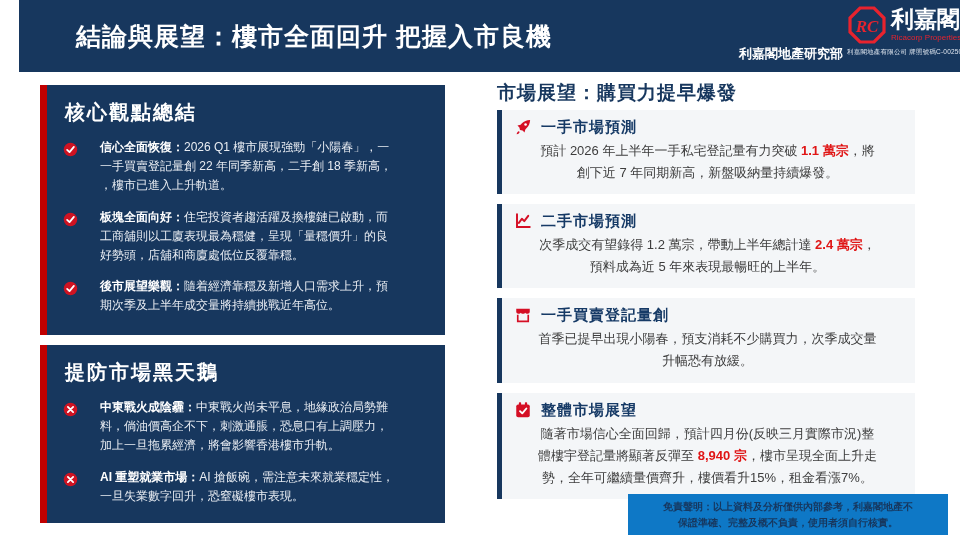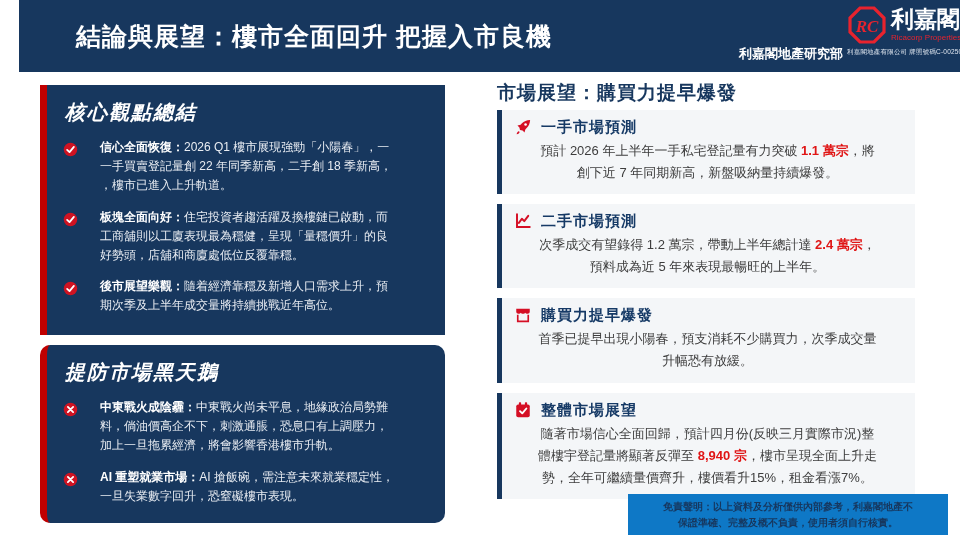--- a/index.html
+++ b/index.html
@@ -20,22 +20,22 @@
   .logo-zh{font-size:23px;font-weight:bold;line-height:1;font-family:"Liberation Serif","DejaVu Serif",serif;white-space:nowrap;}
   .logo-en{font-size:8px;color:#e8232e;margin-top:2px;white-space:nowrap;}
   .logo-license{font-size:6.5px;color:#dfe6ef;margin-top:3px;white-space:nowrap;letter-spacing:.2px;}
   
   .navy-box{
     position:absolute;left:40px;width:405px;background:#17375e;
     border-left:7px solid #c00000;box-sizing:border-box;
     padding:12px 12px 0 16px;color:#e9edf3;
   }
   .box1{top:85px;height:250px;}
-  .box2{top:345px;height:178px;border-radius:10px;}
-  .navy-box h2{margin:2px 0 12px 2px;font-size:20px;color:#ffffff;letter-spacing:2px;font-style:italic;}
+  .box2{top:345px;height:178px;}
+  .navy-box h2{margin:2px 0 12px 2px;font-size:20px;color:#ffffff;letter-spacing:2px;}
   .bullet{display:flex;gap:22px;margin-bottom:12px;font-size:12px;line-height:1.6;}
   .bullet .bicon{flex:0 0 15px;width:15px;height:15px;margin-top:4px;}
   .btext{white-space:pre-line;}
   .blabel{font-weight:bold;color:#ffffff;}
   
   .right-title{position:absolute;left:497px;top:80px;margin:0;font-size:19px;color:#17375e;letter-spacing:1px;white-space:nowrap;}
   .cards{position:absolute;left:497px;top:110px;width:418px;display:flex;flex-direction:column;gap:10px;}
   .card{background:#f4f6f8;border-left:5px solid #17375e;padding:8px 14px 10px 12px;box-sizing:border-box;}
   .card-head{display:flex;align-items:flex-start;gap:9px;margin-bottom:3px;}
   .card-head svg{width:18px;height:18px;flex:0 0 18px;}
@@ -154,21 +154,21 @@
     <div class="card-body"><span>次季成交有望錄得 1.2 萬宗，帶動上半年總計達 </span><span class="hl">2.4 萬宗</span><span>，
 預料成為近 5 年來表現最暢旺的上半年。</span></div>
   </div>
 
   <div class="card">
     <div class="card-head">
       <svg viewBox="0 0 24 24">
         <path d="M3 3.5h18v4.2c0 1.6-1.2 2.6-3 2.6-1.3 0-2.4-.6-3-1.4-.6.8-1.7 1.4-3 1.4s-2.4-.6-3-1.4c-.6.8-1.7 1.4-3 1.4-1.8 0-3-1-3-2.6z" fill="#d50f25"></path>
         <path d="M5 11.5v9h14v-9" fill="none" stroke="#d50f25" stroke-width="2.2"></path>
       </svg>
-      <span class="card-title">購買力提早爆發</span>
+      <span class="card-title">一手買賣登記量創</span>
     </div>
     <div class="card-body"><span>首季已提早出現小陽春，預支消耗不少購買力，次季成交量
 升幅恐有放緩。</span><span class="hl"></span><span></span></div>
   </div>
 
   <div class="card">
     <div class="card-head">
       <svg viewBox="0 0 24 24">
         <rect x="6.5" y="1.5" width="3" height="5" rx="1" fill="#d50f25"></rect>
         <rect x="14.5" y="1.5" width="3" height="5" rx="1" fill="#d50f25"></rect>

